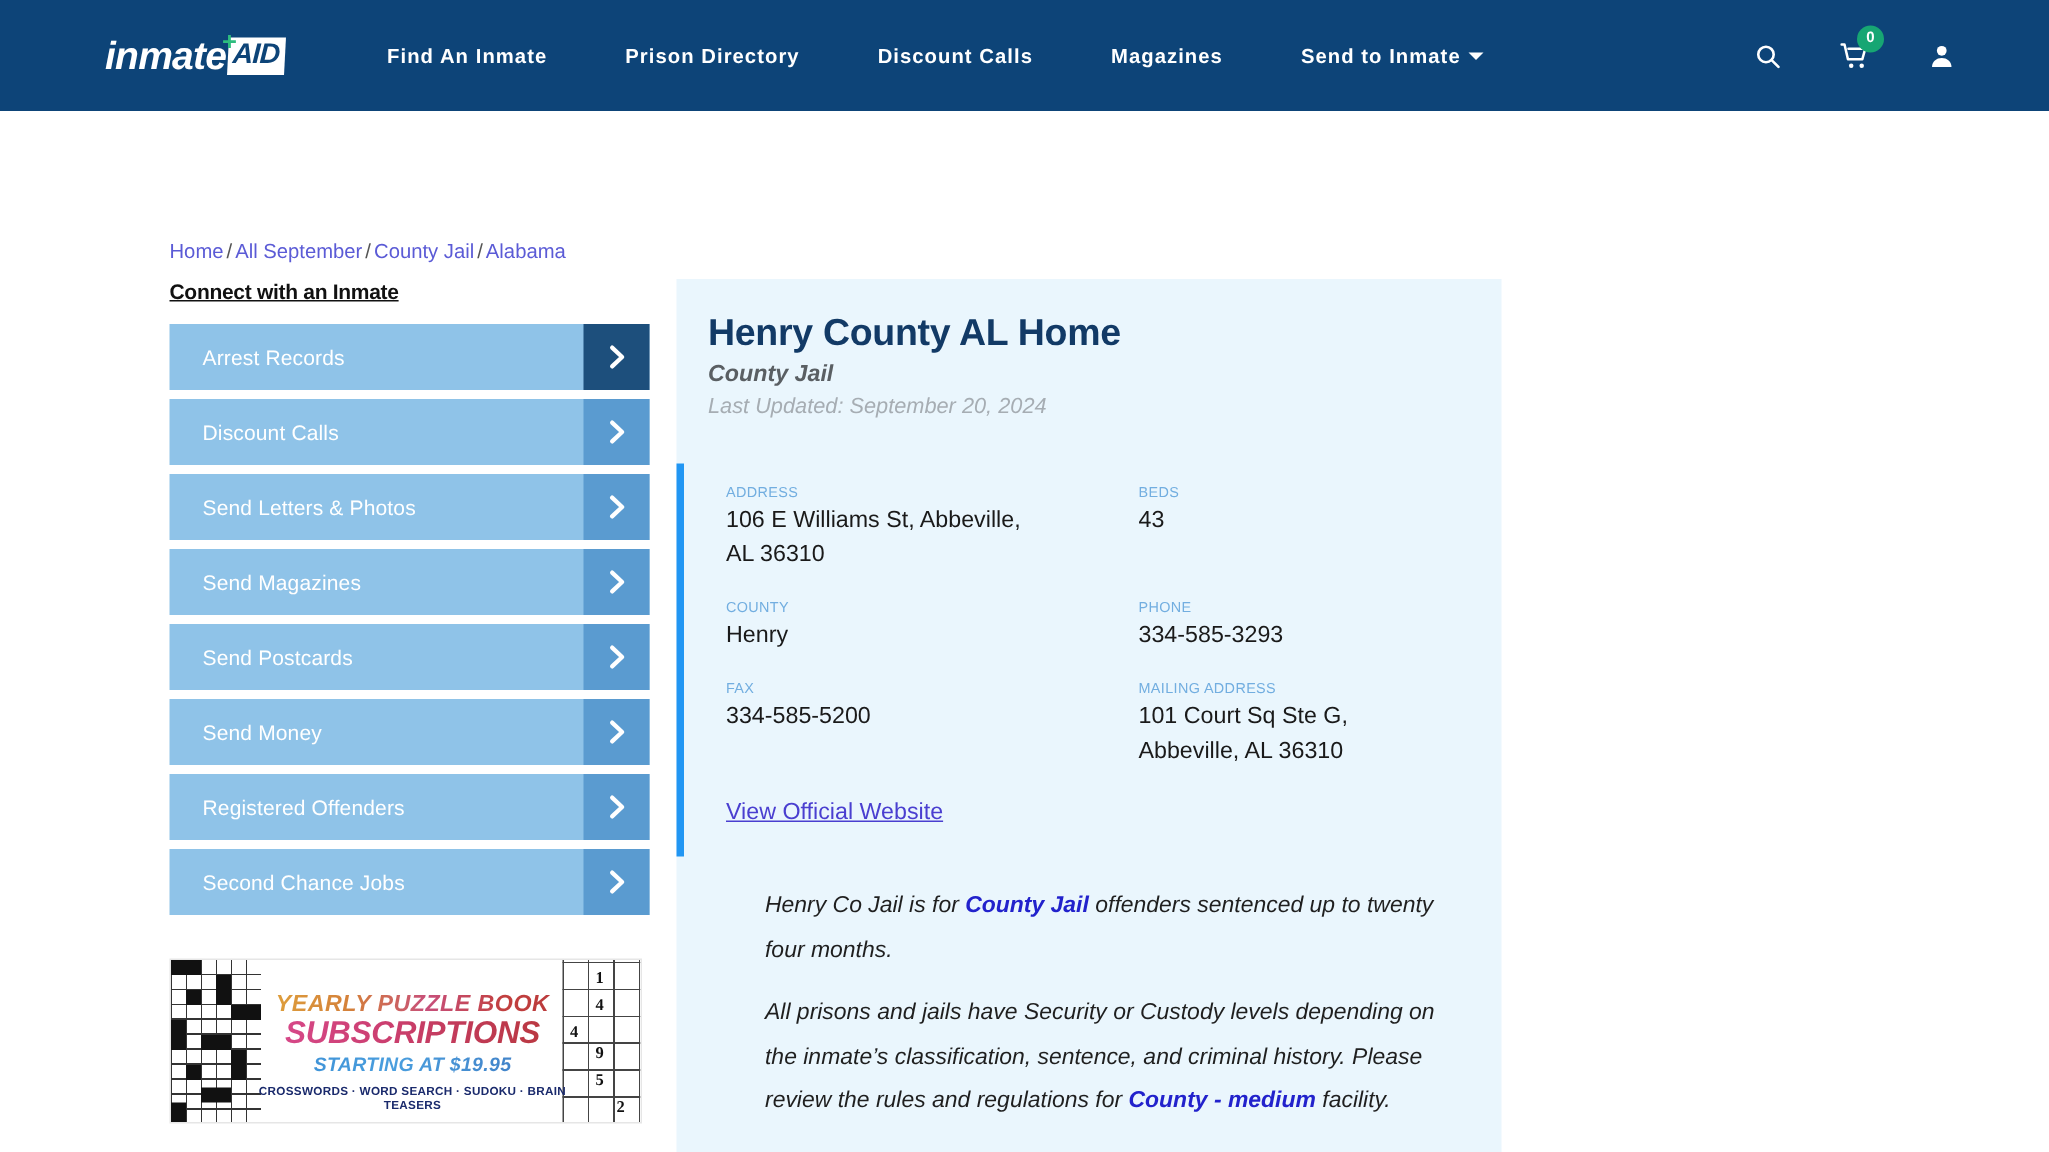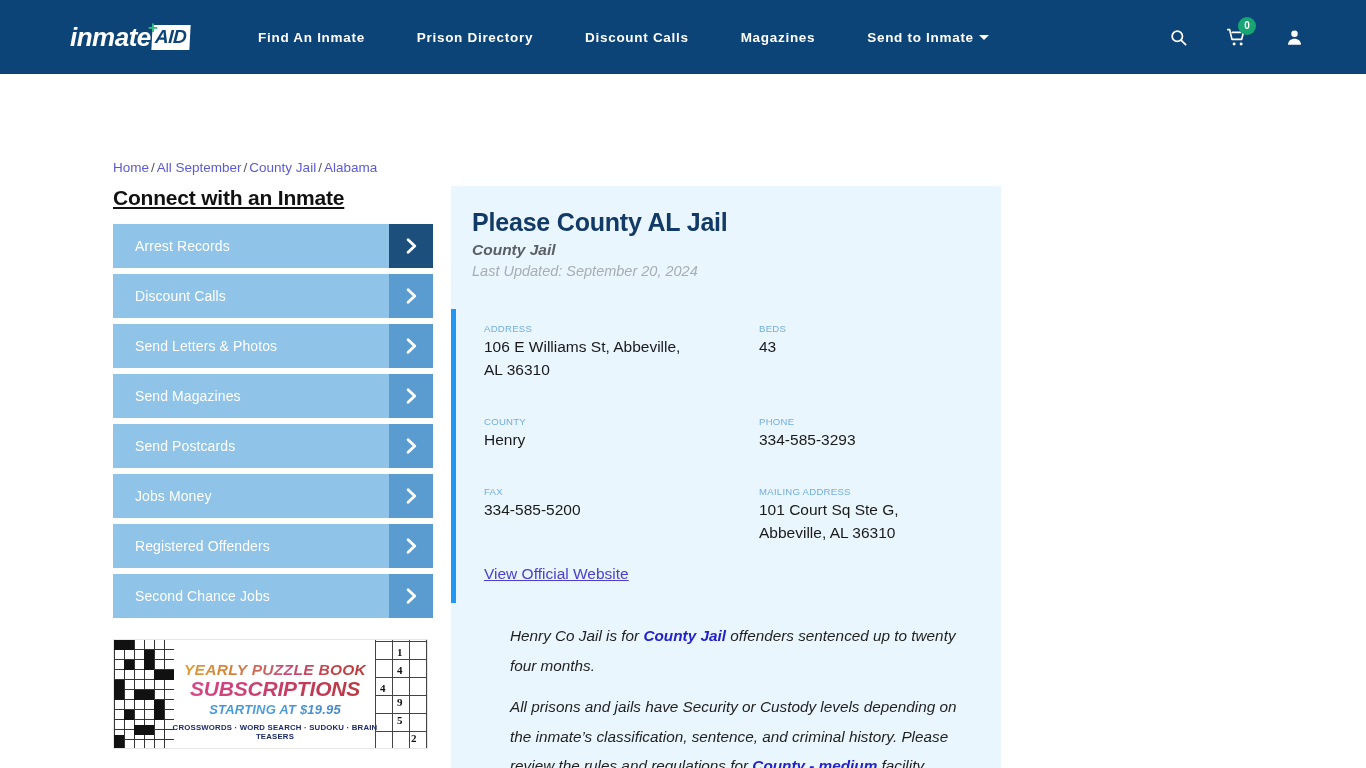--- a/index.html
+++ b/index.html
@@ -100,21 +100,21 @@
     left: 113px; top: 86px;
     font-size: 13.5px;
     color: #4d4d4d;
   }
   .breadcrumb a { color: #5b5bd6; text-decoration: none; cursor: pointer; }
   .breadcrumb .sep { color: #555; margin: 0 2px; }
 
   
   .sidebar { position: absolute; left: 113px; top: 112px; width: 320px; }
   .sidebar-title {
-    font-size: 21px;
+    font-size: 14px;
     font-weight: bold;
     color: #111111;
     text-decoration: underline;
     margin-bottom: 14px;
     letter-spacing: -0.2px;
   }
   .side-btn {
     position: relative;
     width: 320px; height: 44px;
     background: #8fc3e8;
@@ -249,21 +249,21 @@
     position: relative;
     margin-top: 27px;
     margin-left: 0;
     padding: 14px 0 20px 28px;
     border-left: 5px solid #2196f3;
     width: 550px;
   }
   .detail-grid {
     display: grid;
     grid-template-columns: 275px 1fr;
-    row-gap: 16px;
+    row-gap: 0;
   }
   .dcell { padding-bottom: 18px; }
   .dlabel {
     color: #72aee0;
     font-size: 9.6px;
     letter-spacing: 0.25px;
     text-transform: uppercase;
     margin-bottom: 2px;
   }
   .dvalue {
@@ -391,21 +391,21 @@
     <div class="side-btn">
       <span class="side-btn-label">Send Postcards</span>
       <span class="side-arrow">
         <svg width="20" height="22" viewBox="0 0 24 24" fill="none" stroke="#ffffff" stroke-width="3.4" stroke-linecap="round" stroke-linejoin="round">
             <polyline points="8.5,4.5 16.5,12 8.5,19.5"></polyline>
           </svg>
       </span>
     </div>
 
     <div class="side-btn">
-      <span class="side-btn-label">Jobs Money</span>
+      <span class="side-btn-label">Send Money</span>
       <span class="side-arrow">
         <svg width="20" height="22" viewBox="0 0 24 24" fill="none" stroke="#ffffff" stroke-width="3.4" stroke-linecap="round" stroke-linejoin="round">
             <polyline points="8.5,4.5 16.5,12 8.5,19.5"></polyline>
           </svg>
       </span>
     </div>
 
     <div class="side-btn">
       <span class="side-btn-label">Registered Offenders</span>
       <span class="side-arrow">
@@ -449,21 +449,21 @@
     </div>
     <div class="ad-center">
       <div class="ad-l1">YEARLY PUZZLE BOOK</div>
       <div class="ad-l2">SUBSCRIPTIONS</div>
       <div class="ad-l3">STARTING AT $19.95</div>
       <div class="ad-l4">CROSSWORDS · WORD SEARCH · SUDOKU · BRAIN TEASERS</div>
     </div>
   </div>
 
   <div class="main">
-    <div class="fac-title">Please County AL Jail</div>
+    <div class="fac-title">Henry County AL Home</div>
     <div class="fac-type">County Jail</div>
     <div class="fac-updated">Last Updated: September 20, 2024</div>
 
     <div class="details">
       <div class="detail-grid">
         <div class="dcell">
           <div class="dlabel">ADDRESS</div>
           <div class="dvalue" style="max-width:215px;">106 E Williams St, Abbeville, AL 36310</div>
         </div>
         <div class="dcell">

